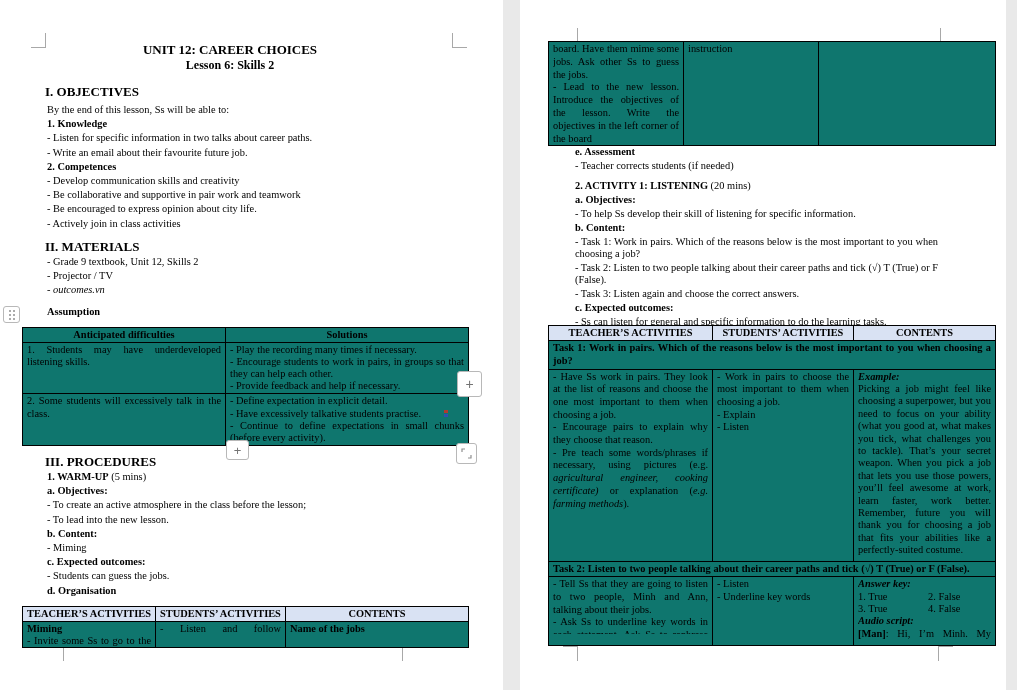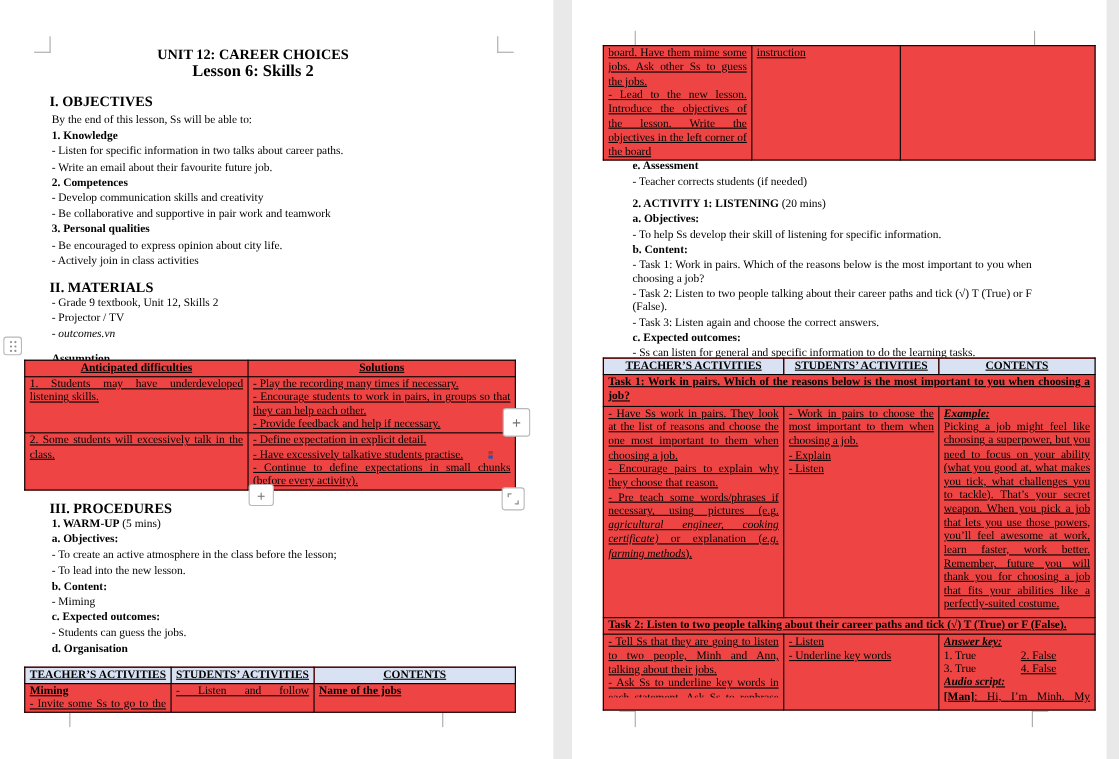--- a/index.html
+++ b/index.html
@@ -9,41 +9,41 @@
     font-family:"Liberation Serif","DejaVu Serif",serif;
     color:#000;
   }
   .page{position:absolute;top:0;height:690px;background:#fff;}
   #page1{left:0;width:503px;}
   #page2{left:520px;width:486px;}
 
   
   .title-block{position:absolute;left:20px;top:42px;width:420px;text-align:center;}
   .doc-title{font-size:13px;font-weight:bold;line-height:16px;}
-  .doc-subtitle{font-size:15px;font-weight:bold;line-height:15px;}
+  .doc-subtitle{font-size:12px;font-weight:bold;line-height:15px;}
   .body-block{position:absolute;font-size:10.4px;line-height:12.2px;}
   #p1-body{left:45px;top:84px;width:412px;}
   #p1-body2{left:45px;top:454px;width:412px;}
   #p2-body{left:53px;top:144px;width:367px;line-height:12px;}
   .sec-h{font-size:13px;font-weight:bold;margin:0 0 5px 0;line-height:15px;}
   .sec-h.mt9{margin-top:9px;margin-bottom:2px;}
   .sec-h.mb2{margin-bottom:2px;}
   .ln{margin:2px;text-align:justify;}
   .b{font-weight:bold;}
   .i{font-style:italic;}
   .bi{font-weight:bold;font-style:italic;}
   .mt8{margin-top:8px;}
   .mt10{margin-top:10px;}
   .mt13{margin-top:13px;}
   .mt34{margin-top:34px;}
   .mt4{margin-top:4px;}
   .jlast{text-align:justify;text-align-last:justify;}
 
   
-  .doc-table{border-collapse:collapse;position:absolute;table-layout:fixed;background:#ef4444;border:1.5px solid #000;z-index:2;text-decoration:underline;}
+  .doc-table{border-collapse:collapse;position:absolute;table-layout:fixed;background:#0f766e;border:1.5px solid #000;z-index:2;}
   .doc-table td,.doc-table th{border:1px solid #000;vertical-align:top;padding:1px 4px;font-size:10.4px;line-height:12.1px;overflow:hidden;}
   .doc-table th{font-weight:bold;text-align:center;height:11px;}
   .hdr-blue th{background:#d9e2f3;}
   .cp{margin:0;text-align:justify;}
   .cellclip{overflow:hidden;}
   #assumption-table{left:22px;top:327px;width:446px;}
   #warmup-table-p1{left:22px;top:606px;width:446px;}
   #warmup-table-p1 td{line-height:11.4px;height:22px;}
   #warmup-table-p2{left:28px;top:41px;width:447px;}
   #warmup-table-p2 td{line-height:12.8px;}
@@ -93,21 +93,20 @@
 
   <div class="body-block" id="p1-body">
     <div class="sec-h">I. OBJECTIVES</div>
     <div class="ln">By the end of this lesson, Ss will be able to:</div>
     <div class="ln b">1. Knowledge</div>
     <div class="ln">- Listen for specific information in two talks about career paths.</div>
     <div class="ln">- Write an email about their favourite future job.</div>
     <div class="ln b">2. Competences</div>
     <div class="ln">- Develop communication skills and creativity</div>
     <div class="ln">- Be collaborative and supportive in pair work and teamwork</div>
-    <div class="ln b">3. Personal qualities</div>
     <div class="ln">- Be encouraged to express opinion about city life.</div>
     <div class="ln">- Actively join in class activities</div>
     <div class="sec-h mt9">II. MATERIALS</div>
     <div class="ln">- Grade 9 textbook, Unit 12, Skills 2</div>
     <div class="ln">- Projector / TV</div>
     <div class="ln i">- outcomes.vn</div>
     <div class="ln b mt10">Assumption</div>
   </div>
 
   <table class="doc-table" id="assumption-table">

